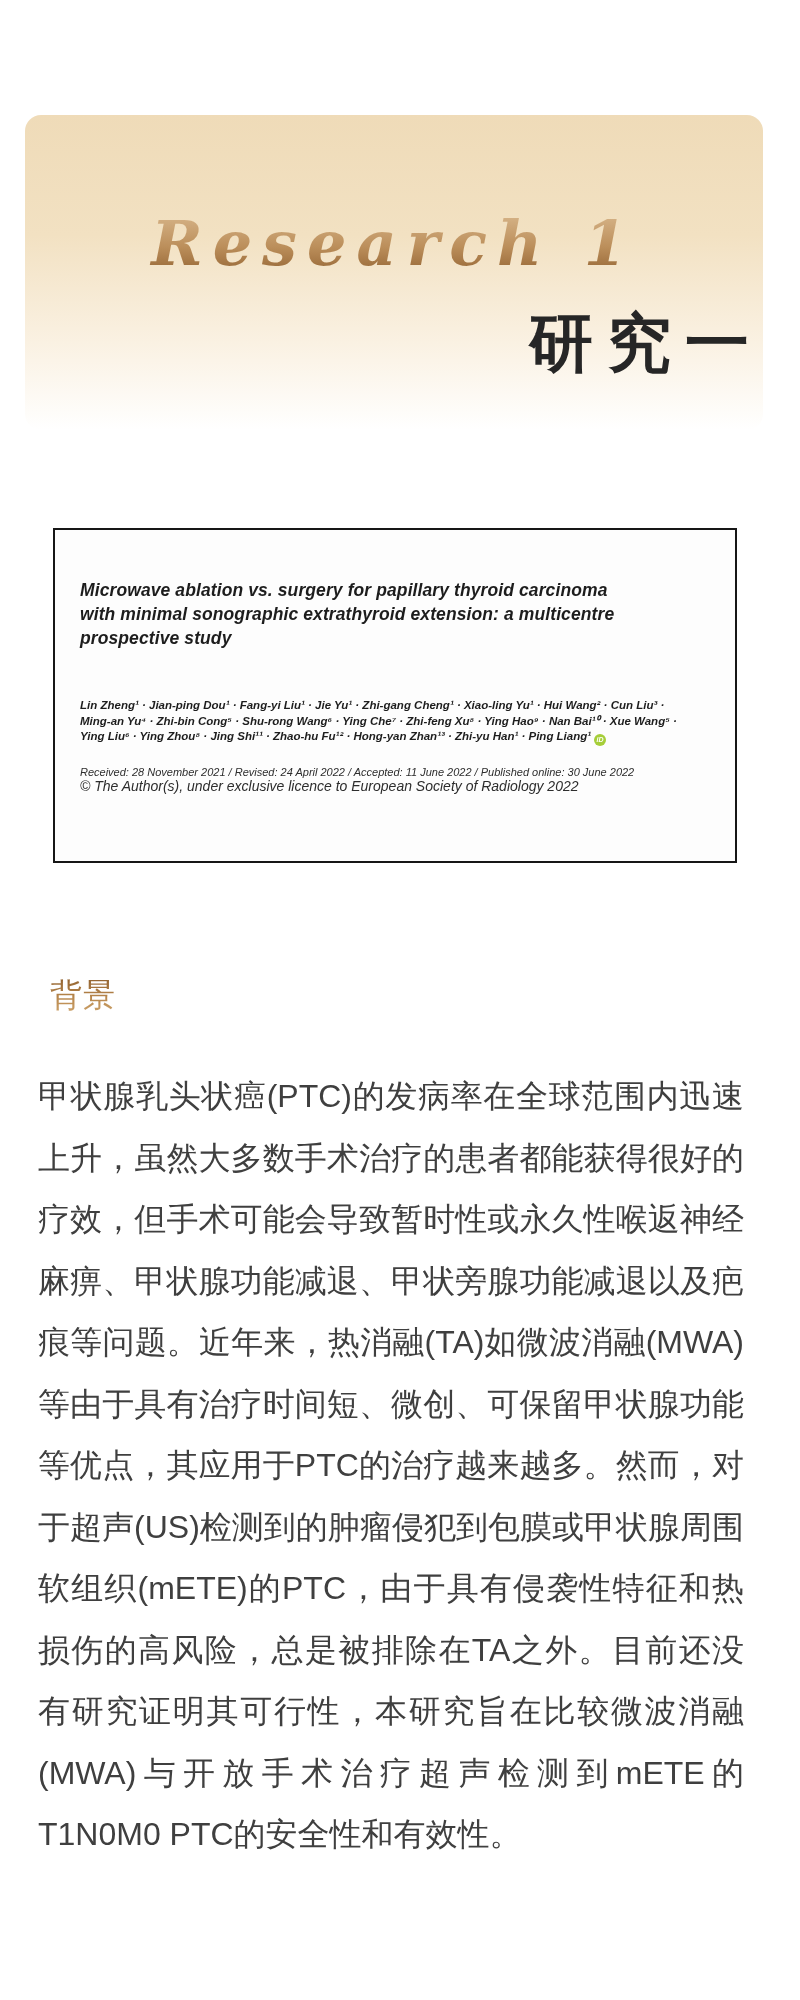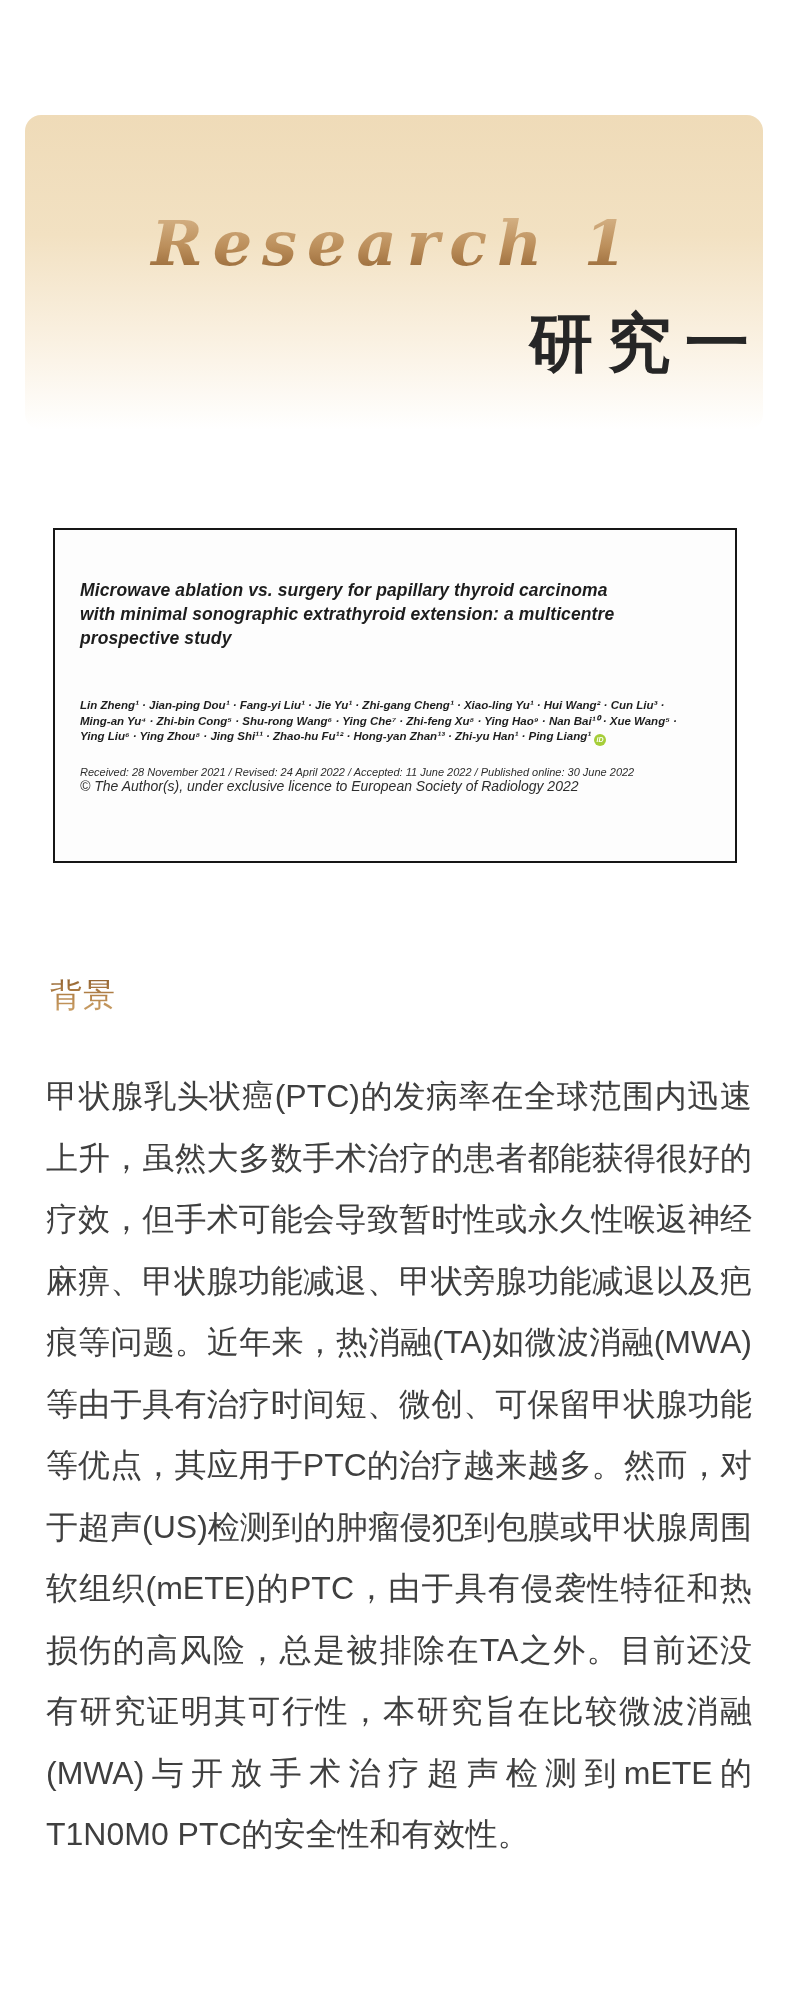--- a/index.html
+++ b/index.html
@@ -118,21 +118,21 @@
     font-weight:normal;
     font-size:32px;
     letter-spacing:1px;
     background:linear-gradient(180deg,#8a5c2b 0%,#b9884d 55%,#d2ab74 100%);
     -webkit-background-clip:text;
     background-clip:text;
     color:transparent;
   }
   .body-text{
     position:absolute;
-    left:46px;top:1066px;
+    left:38px;top:1066px;
     width:706px;
     margin:0;
     font-size:32px;
     line-height:61.5px;
     color:#3f3f3f;
     text-align:justify;
     text-justify:inter-ideograph;
   }
 </style>
 </head>

